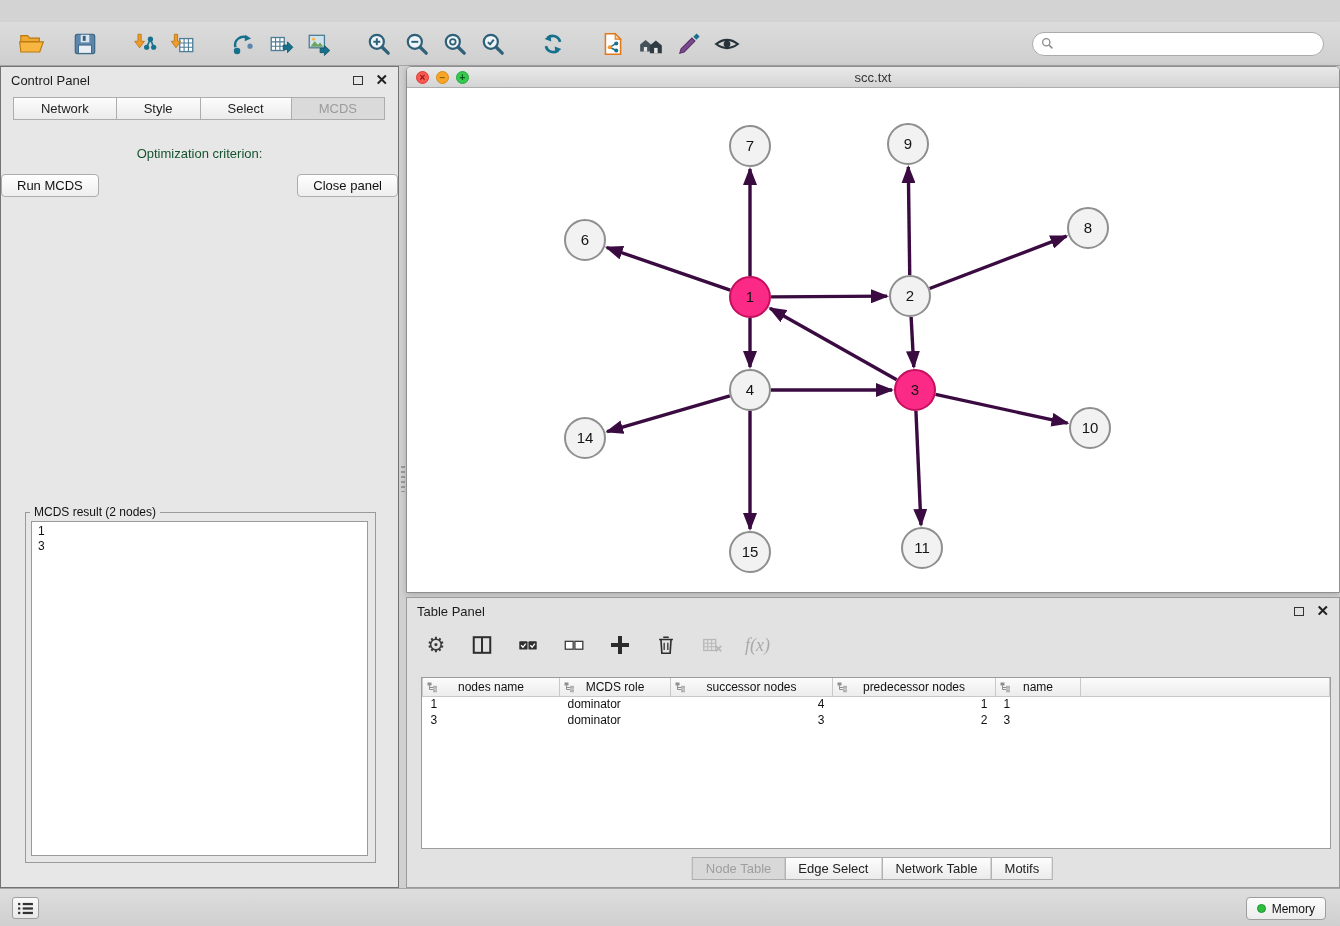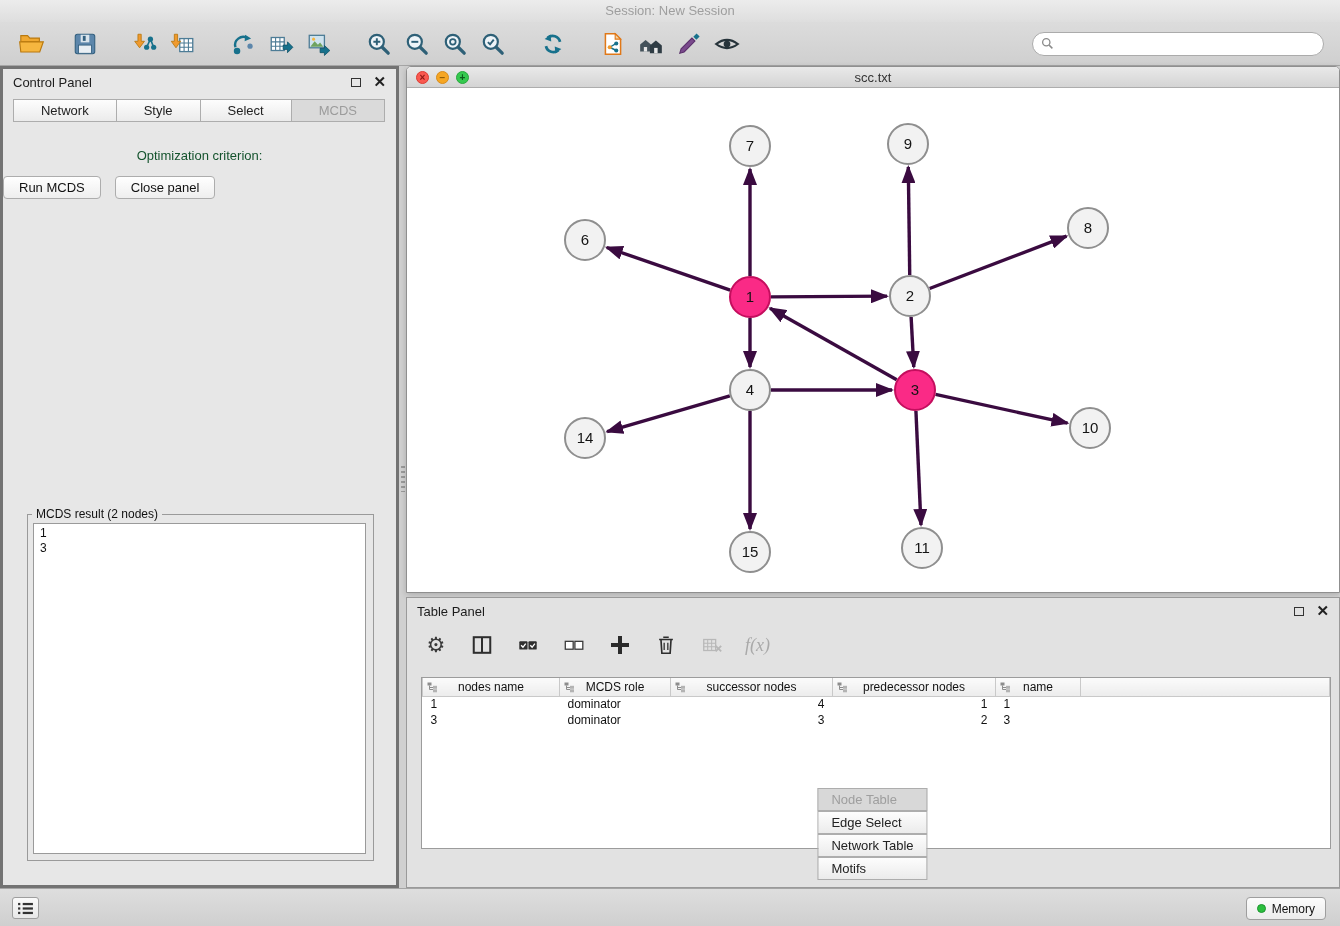--- a/index.html
+++ b/index.html
@@ -30,21 +30,21 @@
   .tb-spring { flex:1; }
   .search-box {
     width:292px; height:24px; background:#fff; border:1px solid #ababab;
     border-radius:12px; display:flex; align-items:center; padding:0 8px; margin-right:4px;
   }
   .search-box input { border:none; outline:none; flex:1; font-size:12px; background:transparent; margin-left:5px; font-family:"Liberation Sans",sans-serif; }
 
   
   .control-panel {
     position:absolute; left:0; top:66px; width:399px; height:822px;
-    background:#e7e7e7; border:3px solid #737373;
+    background:#e7e7e7; border:1px solid #737373;
   }
   .panel-head { height:26px; display:flex; align-items:center; padding:0 10px; }
   .panel-title { font-size:13px; color:#1c1c1c; }
   .panel-head .spring { flex:1; }
   .win-float {
     width:10px; height:9px; border:1.6px solid #333; display:inline-block; margin-right:12px;
   }
   .win-close { font-size:15px; font-weight:bold; color:#222; line-height:10px; }
   .cp-tabs { display:flex; justify-content:center; margin-top:4px; }
   .cp-tab {
@@ -56,21 +56,21 @@
   .opt-label { text-align:center; font-size:13px; color:#14532d; margin-top:26px; }
   .dropdown {
     position:relative; width:308px; height:23px; margin:9px auto 0 auto;
     background:#fff; border:1px solid #b3b3b3; border-radius:4px;
     font-size:13px; line-height:21px; padding:0 22px 0 10px; color:#111;
   }
   .dd-arrows { position:absolute; right:6px; top:4px; }
   .dd-arrows .up, .dd-arrows .dn { width:0; height:0; border-left:4px solid transparent; border-right:4px solid transparent; margin:1px 0; }
   .dd-arrows .up { border-bottom:5px solid #555; }
   .dd-arrows .dn { border-top:5px solid #555; }
-  .cp-buttons { display:flex; justify-content:flex-start; gap:14px; margin-top:13px; }
+  .cp-buttons { display:flex; justify-content:space-between; gap:14px; margin-top:13px; }
   .btn {
     padding:3px 15px; font-size:13px; color:#111;
     border:1px solid #adadad; border-radius:4px;
     background:linear-gradient(#ffffff,#eeeeee);
   }
   .result-fieldset {
     position:absolute; left:12px; right:10px; top:426px; bottom:12px;
     border:1px solid #9a9a9a; margin:12px; padding:0; background:#e7e7e7;
   }
   .result-fieldset legend { font-size:12px; color:#111; padding:0 4px; margin-left:4px; }
@@ -123,21 +123,21 @@
     background:linear-gradient(#fbfbfb,#ececec);
     border:1px solid #c9c9c9; border-top:none; position:relative; text-align:center; padding:0 2px;
     overflow:hidden; white-space:nowrap;
   }
   table.data th .hdr-ic { position:absolute; left:4px; top:4px; }
   table.data td {
     font-size:12px; color:#111; height:16px; padding:0 8px;
     overflow:hidden; white-space:nowrap;
   }
   td.al-right { text-align:right; padding-right:13px; }
-  .tbl-tabs { position:absolute; bottom:7px; left:50%; transform:translateX(-50%); display:flex;flex-direction:column; }
+  .tbl-tabs { position:absolute; bottom:7px; left:50%; transform:translateX(-50%); display:flex; }
   .tbl-tab {
     padding:3px 13px; font-size:13px; color:#222; border:1px solid #adadad; margin-left:-1px;
     background:linear-gradient(#fdfdfd,#ebebeb); white-space:nowrap;
   }
   .tbl-tab.active { background:#d8d8d8; color:#9e9e9e; }
 
   
   .status-bar {
     position:absolute; left:0; top:888px; width:100%; height:38px;
     background:linear-gradient(#dedede,#cfcfcf); border-top:1px solid #a5a5a5;
@@ -152,23 +152,20 @@
     border:1px solid #9e9e9e; border-radius:4px; background:linear-gradient(#fcfcfc,#ececec);
     display:flex; align-items:center; gap:6px; padding:0 10px; font-size:12px; color:#111;
   }
   .mem-dot { width:9px; height:9px; border-radius:50%; background:#2bbf3e; border:1px solid #1d9430; }
 </style>
 </head>
 <body>
 
 <div class="app">
 
-  <div class="titlebar">
-    <span>Session: New Session</span>
-  </div>
 
   <div class="toolbar">
     <div class="tb-btn">
       <svg viewBox="0 0 24 24" width="27" height="27">
         <path d="M2.5 5 h6 l2 2.2 h8.5 v3 h-16.5 Z" fill="#f0a830" stroke="#b9790f" stroke-width="1"></path>
         <path d="M1.5 10.5 h21 l-3.2 9 H2.5 Z" fill="#f6b63f" stroke="#b9790f" stroke-width="1"></path>
       </svg>
     </div>
     <div class="tb-gap"></div>
     <div class="tb-btn">

